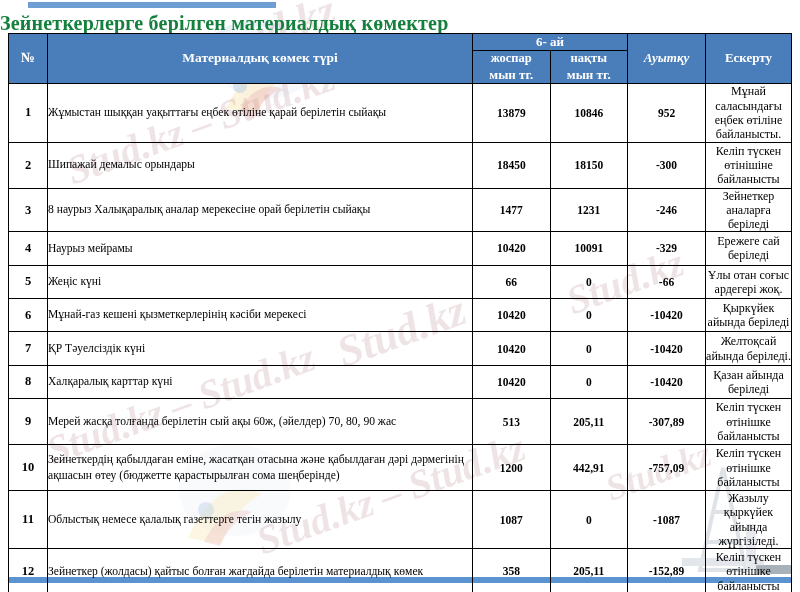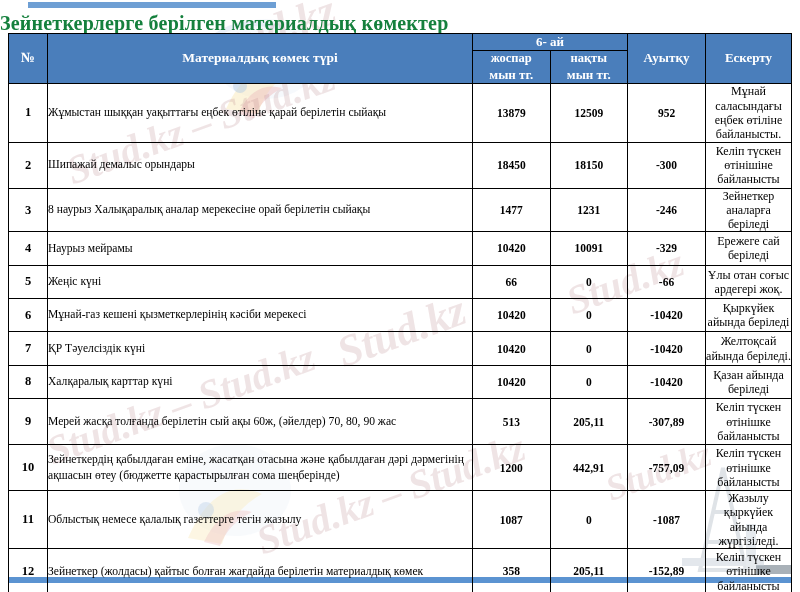--- a/index.html
+++ b/index.html
@@ -136,21 +136,21 @@
     font-weight: bold;
     text-align: center;
     vertical-align: middle;
     margin-left: 16px;
   }
   .th-no      { width: 38px;  font-size: 14px; }
   .th-type    { width: 424px; font-size: 13.5px; }
   .th-group   { font-size: 13px; height: 16px; }
   .th-plan,
   .th-fact    { width: 77px;  font-size: 12.5px; line-height: 1.25; }
-  .th-dev     { width: 77px;  font-size: 13px; }
+  .th-dev     { width: 77px;  font-size: 13px; font-style: italic; }
   .th-note    { width: 85px;  font-size: 13px; }
   .th-sub-unit { font-size: 13px; display: block; }
 
   tbody td {
     background: transparent;
     vertical-align: middle;
     color: #000000;
   }
   td.c-no {
     text-align: center;
@@ -237,21 +237,21 @@
           <span>нақты</span>
           <span class="th-sub-unit">мын тг.</span>
         </th>
       </tr>
     </thead>
     <tbody id="tbody">
         <tr style="height: 58.8424px;">
           <td class="c-no">1</td>
           <td class="c-type">Жұмыстан шыққан уақыттағы еңбек өтіліне қарай берілетін сыйақы</td>
           <td class="c-num">13879</td>
-          <td class="c-num">12509</td>
+          <td class="c-num">10846</td>
           <td class="c-num">952</td>
           <td class="c-note">Мұнай саласындағы еңбек өтіліне байланысты.</td>
         </tr>
         <tr style="height: 46.1081px;">
           <td class="c-no">2</td>
           <td class="c-type">Шипажай демалыс орындары</td>
           <td class="c-num">18450</td>
           <td class="c-num">18150</td>
           <td class="c-num">-300</td>
           <td class="c-note">Келіп түскен өтінішіне байланысты</td>

